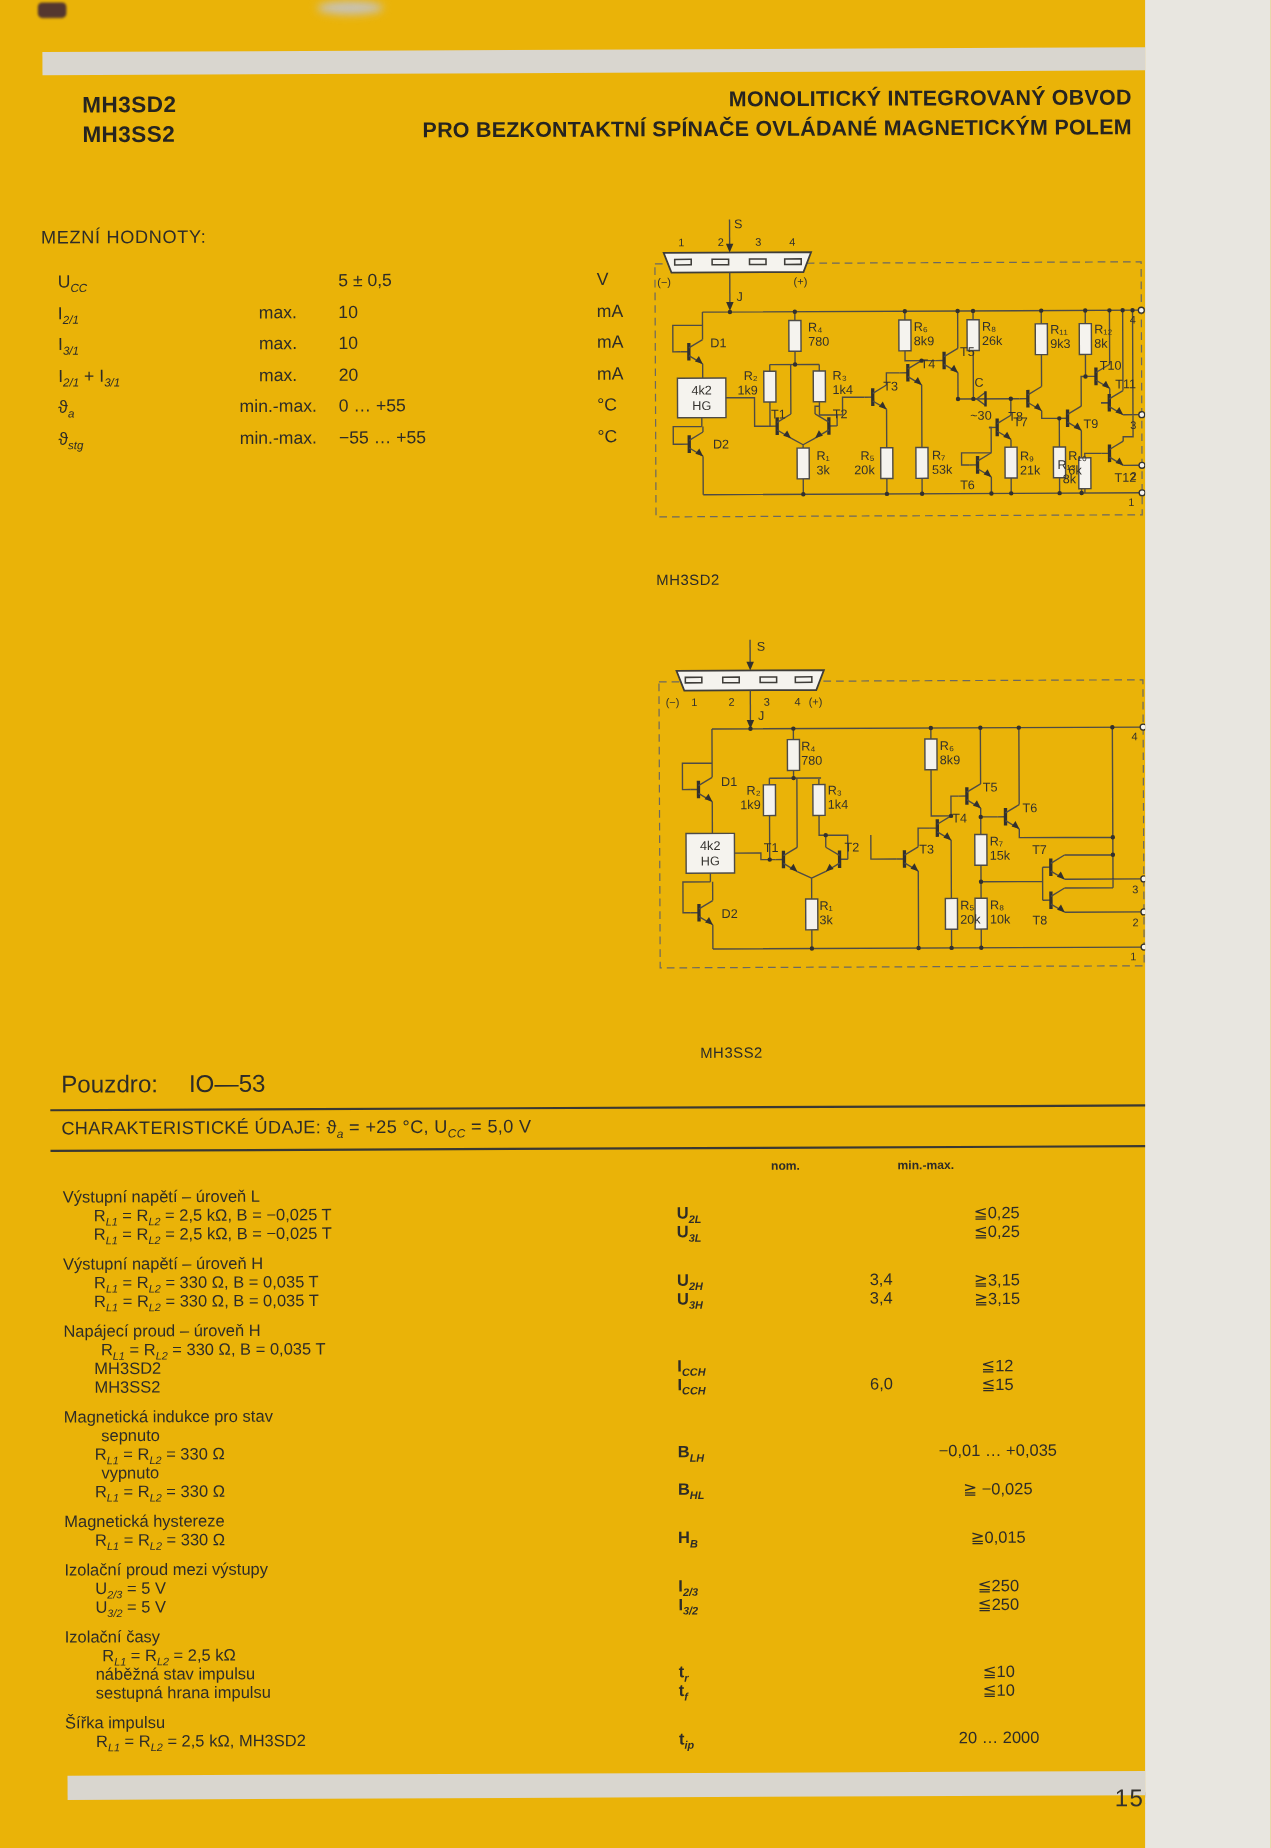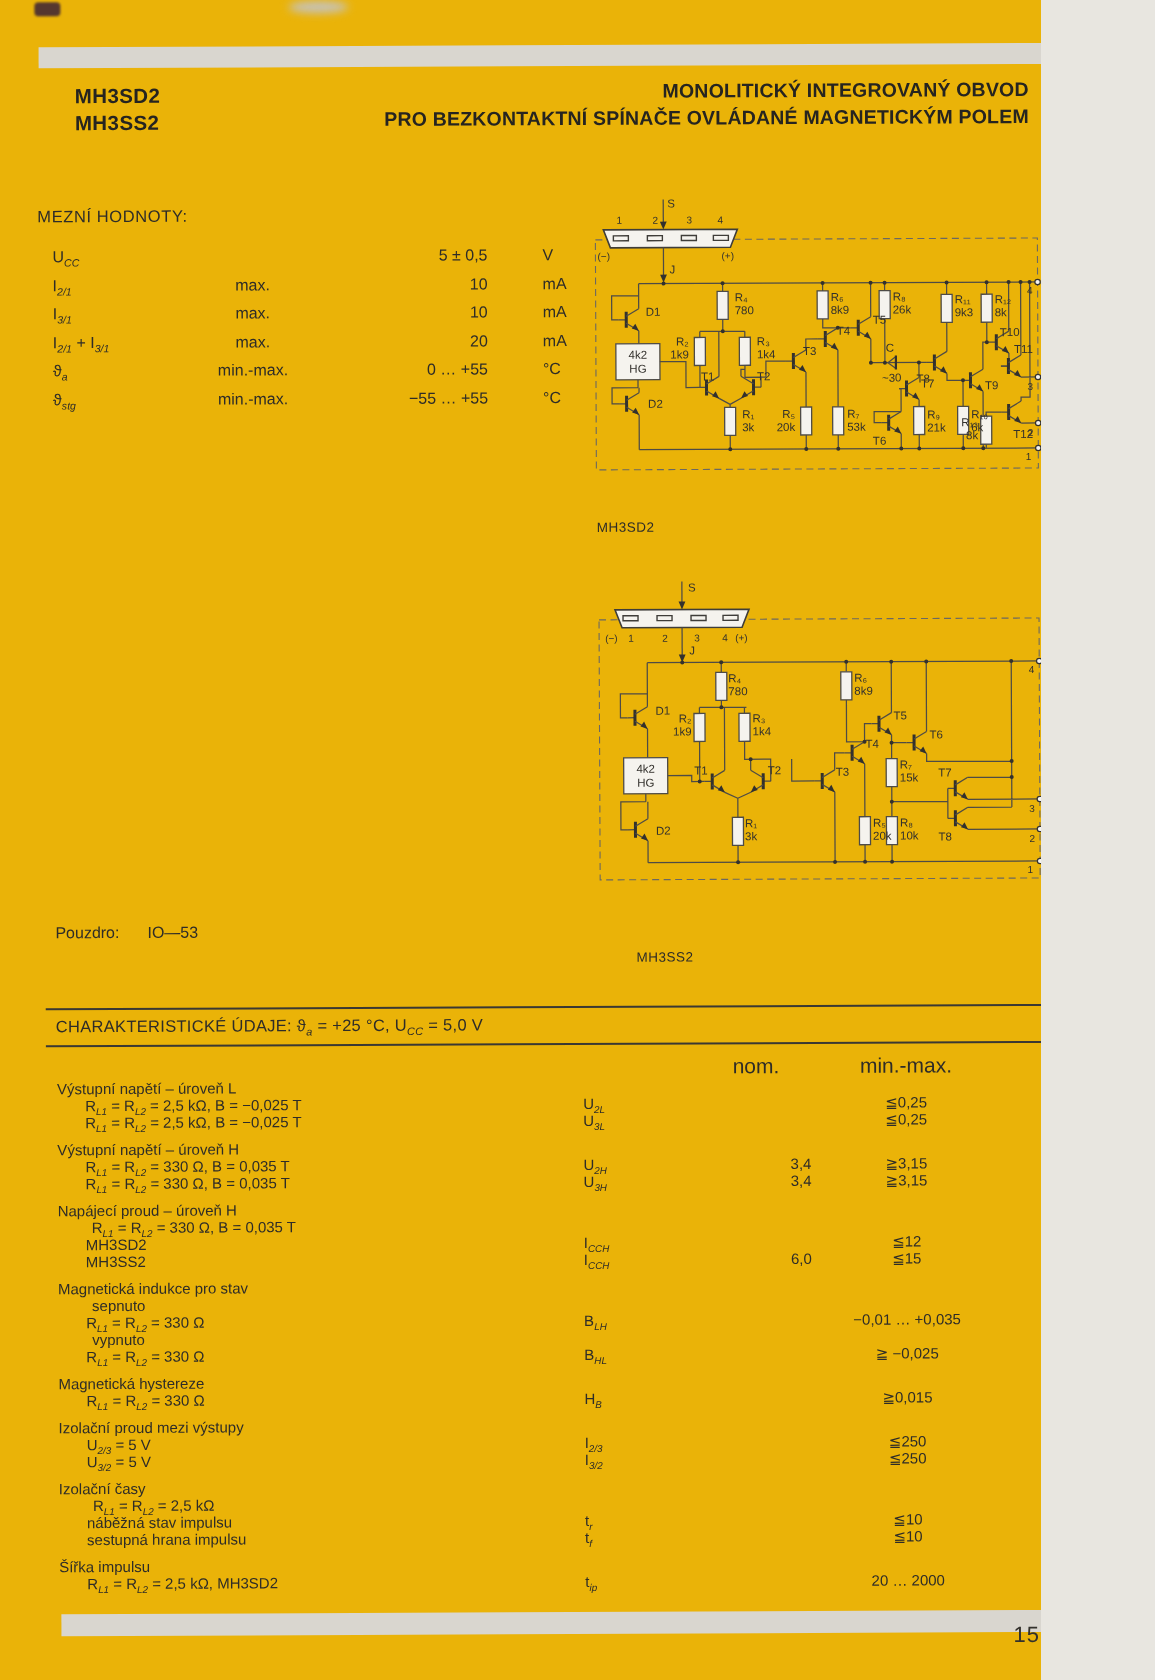--- a/index.html
+++ b/index.html
@@ -12,40 +12,40 @@
 
   .hdr-left{position:absolute;left:78px;top:80px;font-weight:bold;font-size:20.5px;letter-spacing:.4px;line-height:27px;color:#262420;}
   .hdr-right{position:absolute;left:320px;top:78px;width:712px;text-align:right;font-weight:bold;
              font-size:19.5px;letter-spacing:.2px;line-height:27px;color:#262420;}
 
   .limits{position:absolute;left:40px;top:205px;width:580px;}
   .limits-heading{font-size:16.5px;letter-spacing:.6px;margin-bottom:22px;}
   .lim-row{position:relative;height:28.5px;font-size:16px;}
   .lp{position:absolute;left:15px;}
   .lc{position:absolute;left:135px;width:160px;text-align:center;}
-  .lv{position:absolute;left:270px;width:180px;text-align:right;}
+  .lv{position:absolute;left:270px;width:180px;text-align:left;}
   .lu{position:absolute;left:505px;}
 
-  .pkgline{position:absolute;left:55px;top:922px;font-size:16px;}
+  .pkgline{position:absolute;left:55px;top:971px;font-size:22px;}
   .pkgline .val{margin-left:28px;}
 
   .figcap{position:absolute;font-size:13.5px;letter-spacing:.5px;}
 
   .chartable{position:absolute;left:40px;top:1006px;width:1090px;}
   .rule{position:absolute;left:5px;width:1080px;height:2.2px;background:#3a3833;}
   .ct-heading{position:absolute;left:15px;top:9px;font-size:16.5px;letter-spacing:.3px;}
-  .colhead{position:absolute;top:49px;font-weight:normal;font-size:21px;text-align:center;}
+  .colhead{position:absolute;top:49px;font-weight:bold;font-size:11px;}
   .ct-rows{position:absolute;left:0;top:72px;width:1090px;}
   .ct-group{position:relative;height:17px;margin-top:10px;font-size:15px;}
   .ct-group:first-child{margin-top:0;}
   .ct-group span{position:absolute;left:16px;}
   .ct-row{position:relative;height:17px;font-size:15px;}
   .cl{position:absolute;left:44px;}
   .cond .cl{left:50px;}
-  .cs{position:absolute;left:542px;}
+  .cs{position:absolute;left:574px;font-weight:bold;}
   .cn{position:absolute;left:660px;width:110px;text-align:right;}
   .cm{position:absolute;left:775px;width:180px;text-align:center;}
   .cu{position:absolute;left:1035px;}
   sub{font-size:66%;font-style:italic;line-height:0;}
 
   .pageno{position:absolute;left:1010px;top:1624px;font-size:22px;letter-spacing:1px;color:#33312c;}
 
   .fig{position:absolute;}
   svg text{fill:#33312d;font-family:"Liberation Sans",sans-serif;}
   .sl{font-size:11.5px;}

